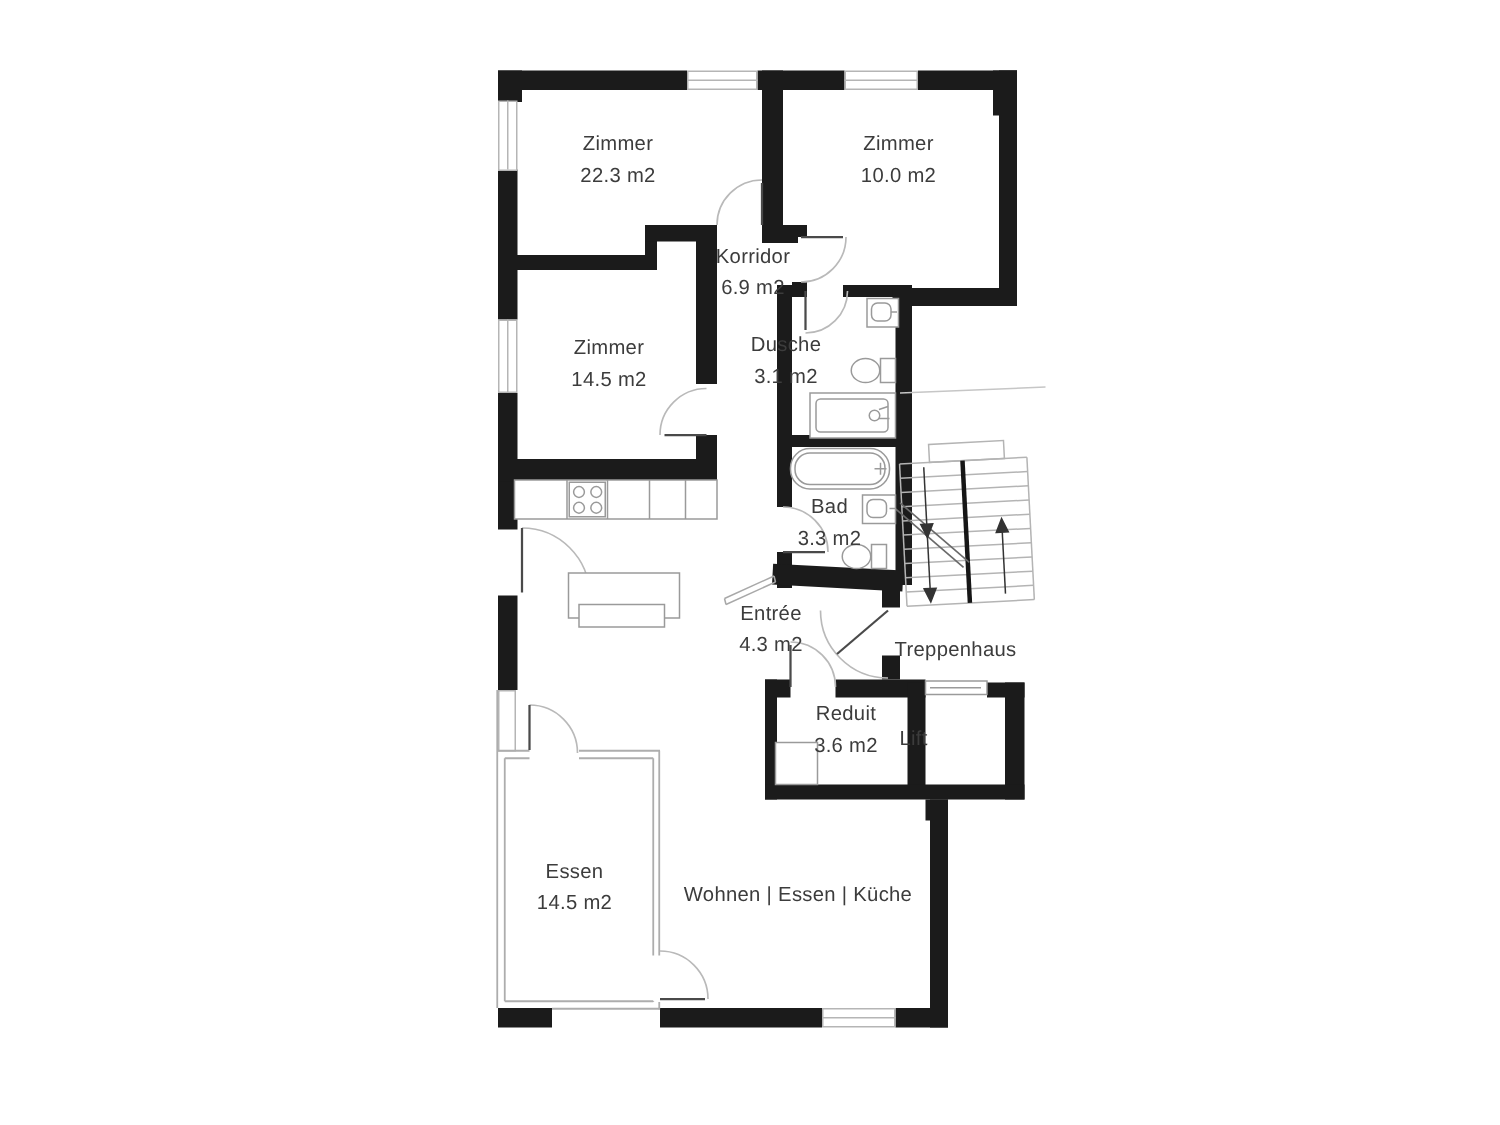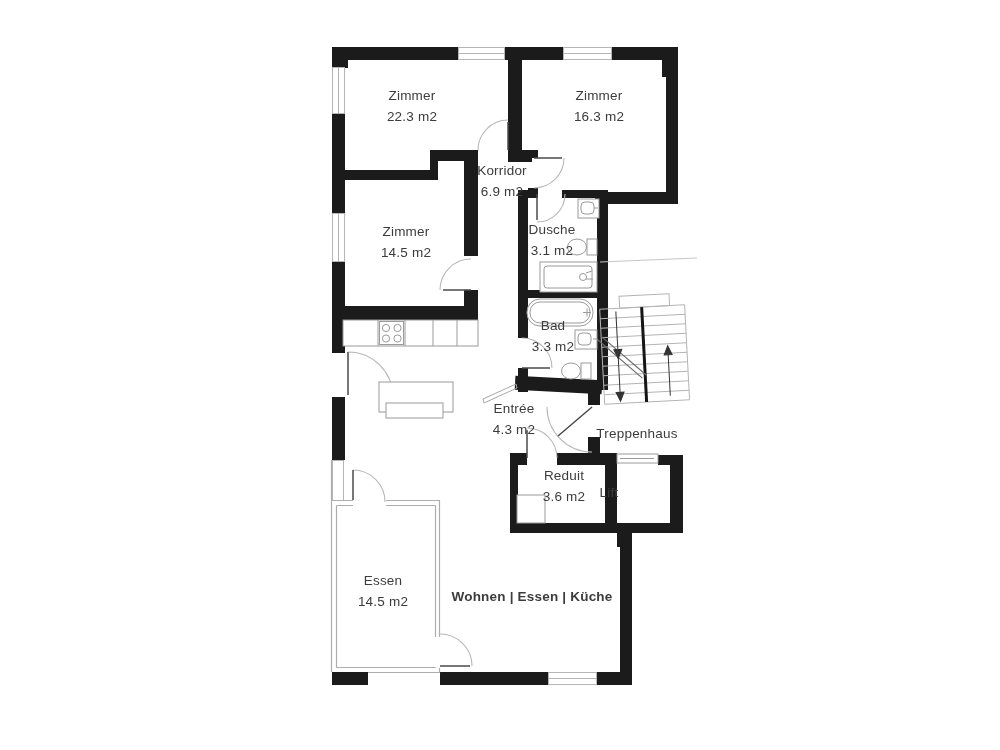--- a/index.html
+++ b/index.html
@@ -8,21 +8,21 @@
   }
   html,body{margin:0;padding:0;background:var(--bg);}
   .stage{position:relative;width:838px;height:750px;background:var(--bg);overflow:hidden;
          font-family:"Liberation Sans","DejaVu Sans",sans-serif;}
   svg{position:absolute;left:0;top:0;}
   .room-label{position:absolute;transform:translate(-50%,-50%);text-align:center;
               color:var(--text);font-size:13.5px;line-height:21px;white-space:nowrap;
               letter-spacing:.2px;}
   .room-label span{display:block;}
   .room-label span:empty{display:none;}
-  .room-label.wide{line-height:23px;font-weight:bold;}
+  .room-label.wide{line-height:23px;}
 </style>
 </head>
 <body>
 
 <div class="stage">
 
 <svg width="1000" height="750" viewBox="0 0 1000 750">
 
   <g style="fill:var(--wall)">
 
@@ -251,35 +251,35 @@
     </g>
   </g>
 </svg>
 
   <div class="room-label" style="left:412px;top:106px">
     <span>Zimmer</span>
     <span>22.3 m2</span>
   </div>
   <div class="room-label" style="left:599px;top:106px">
     <span>Zimmer</span>
-    <span>16.3 m2</span>
+    <span>10.0 m2</span>
   </div>
   <div class="room-label" style="left:502px;top:181px">
     <span>Korridor</span>
     <span>6.9 m2</span>
   </div>
   <div class="room-label" style="left:406px;top:242px">
     <span>Zimmer</span>
     <span>14.5 m2</span>
   </div>
-  <div class="room-label" style="left:552px;top:240px">
+  <div class="room-label" style="left:524px;top:240px">
     <span>Dusche</span>
     <span>3.1 m2</span>
   </div>
-  <div class="room-label" style="left:553px;top:336px">
+  <div class="room-label" style="left:553px;top:348px">
     <span>Bad</span>
     <span>3.3 m2</span>
   </div>
   <div class="room-label" style="left:514px;top:419px">
     <span>Entrée</span>
     <span>4.3 m2</span>
   </div>
   <div class="room-label" style="left:637px;top:433px">
     <span>Treppenhaus</span>
 

